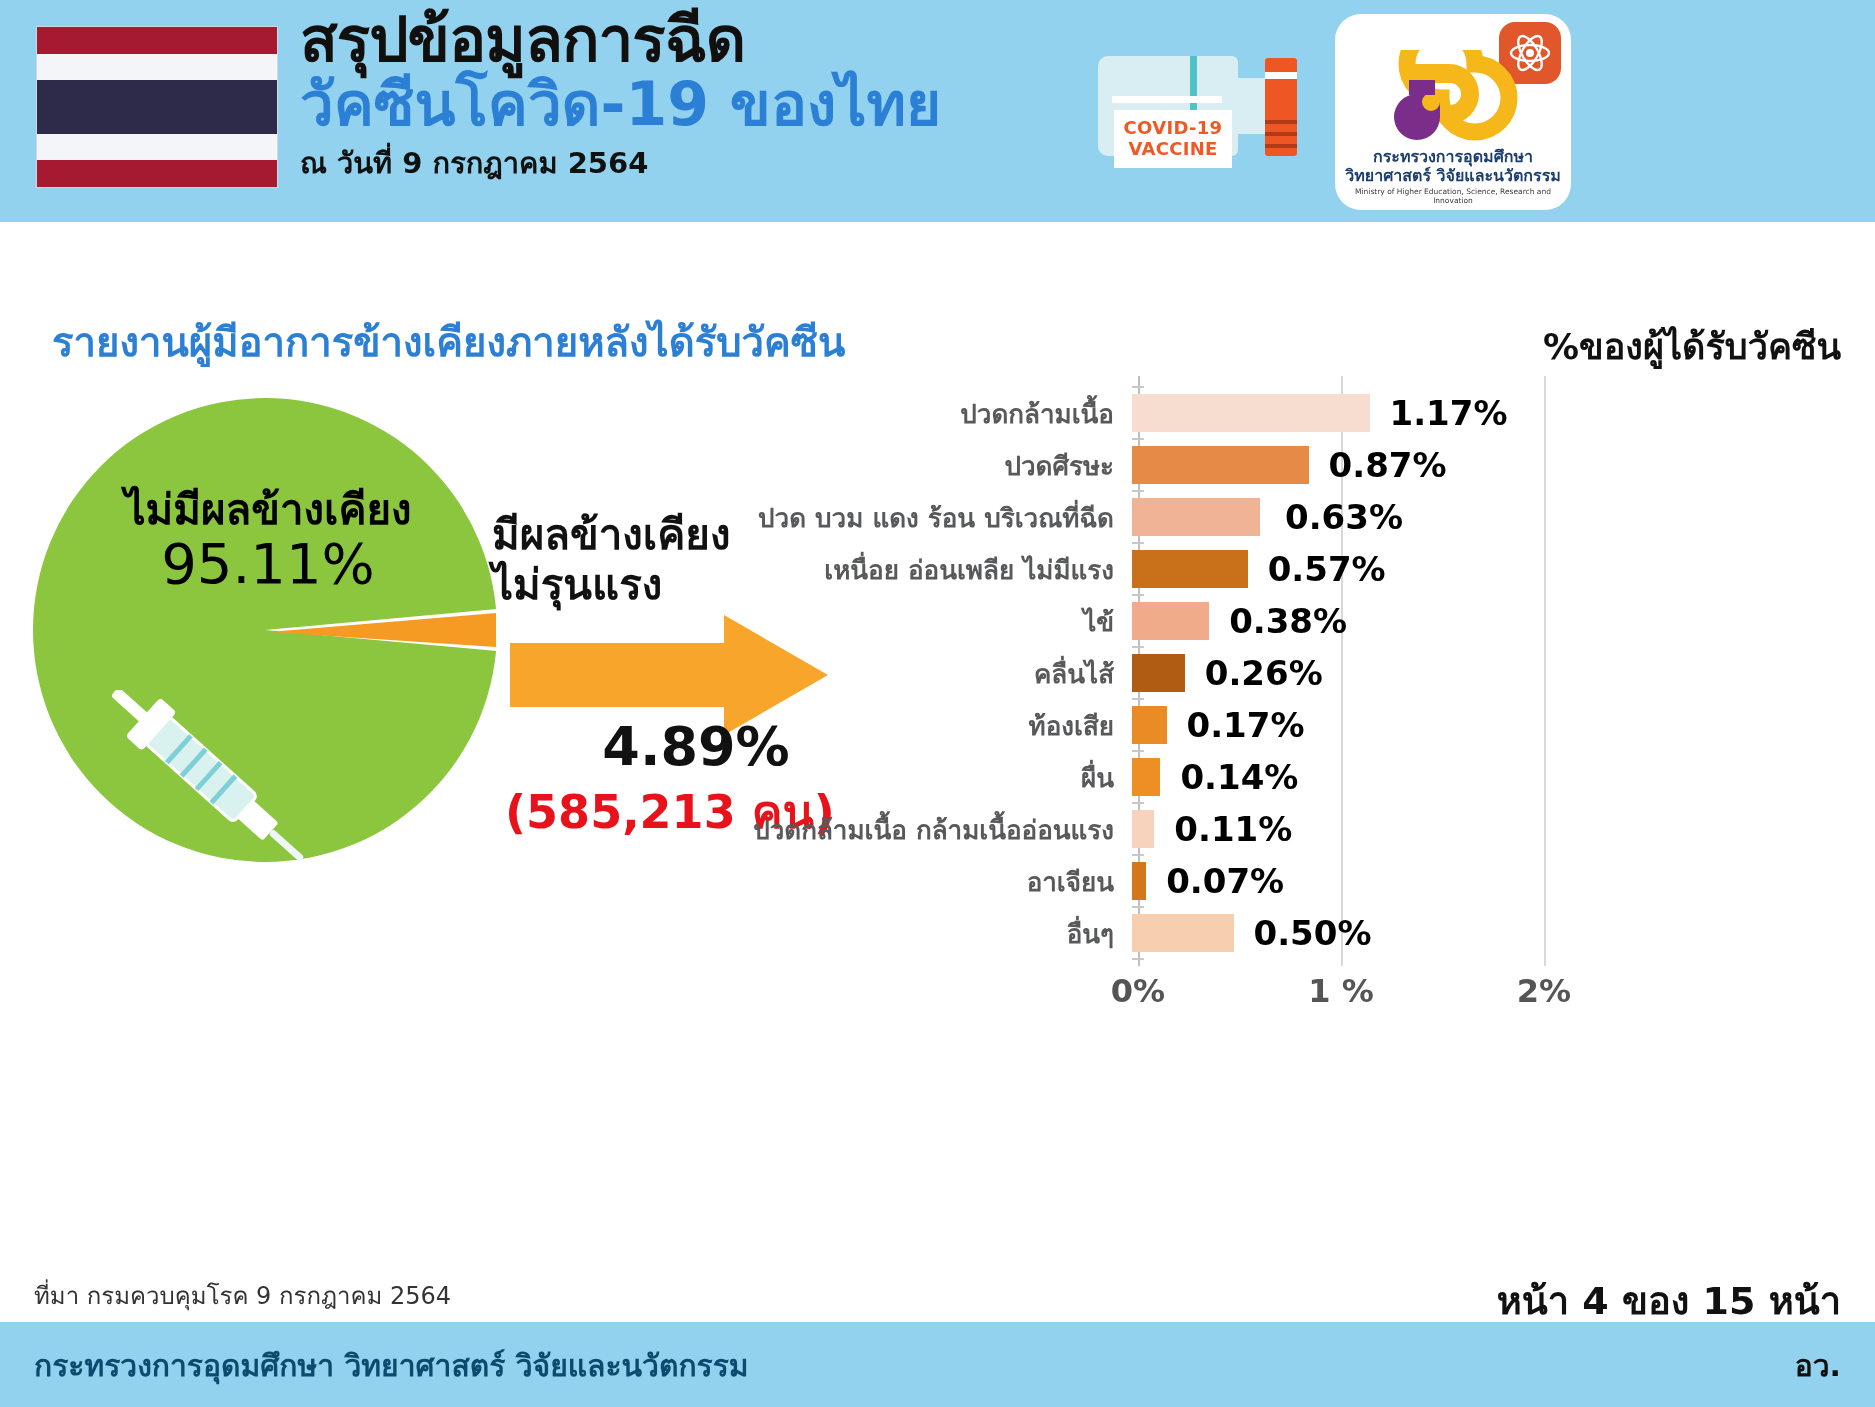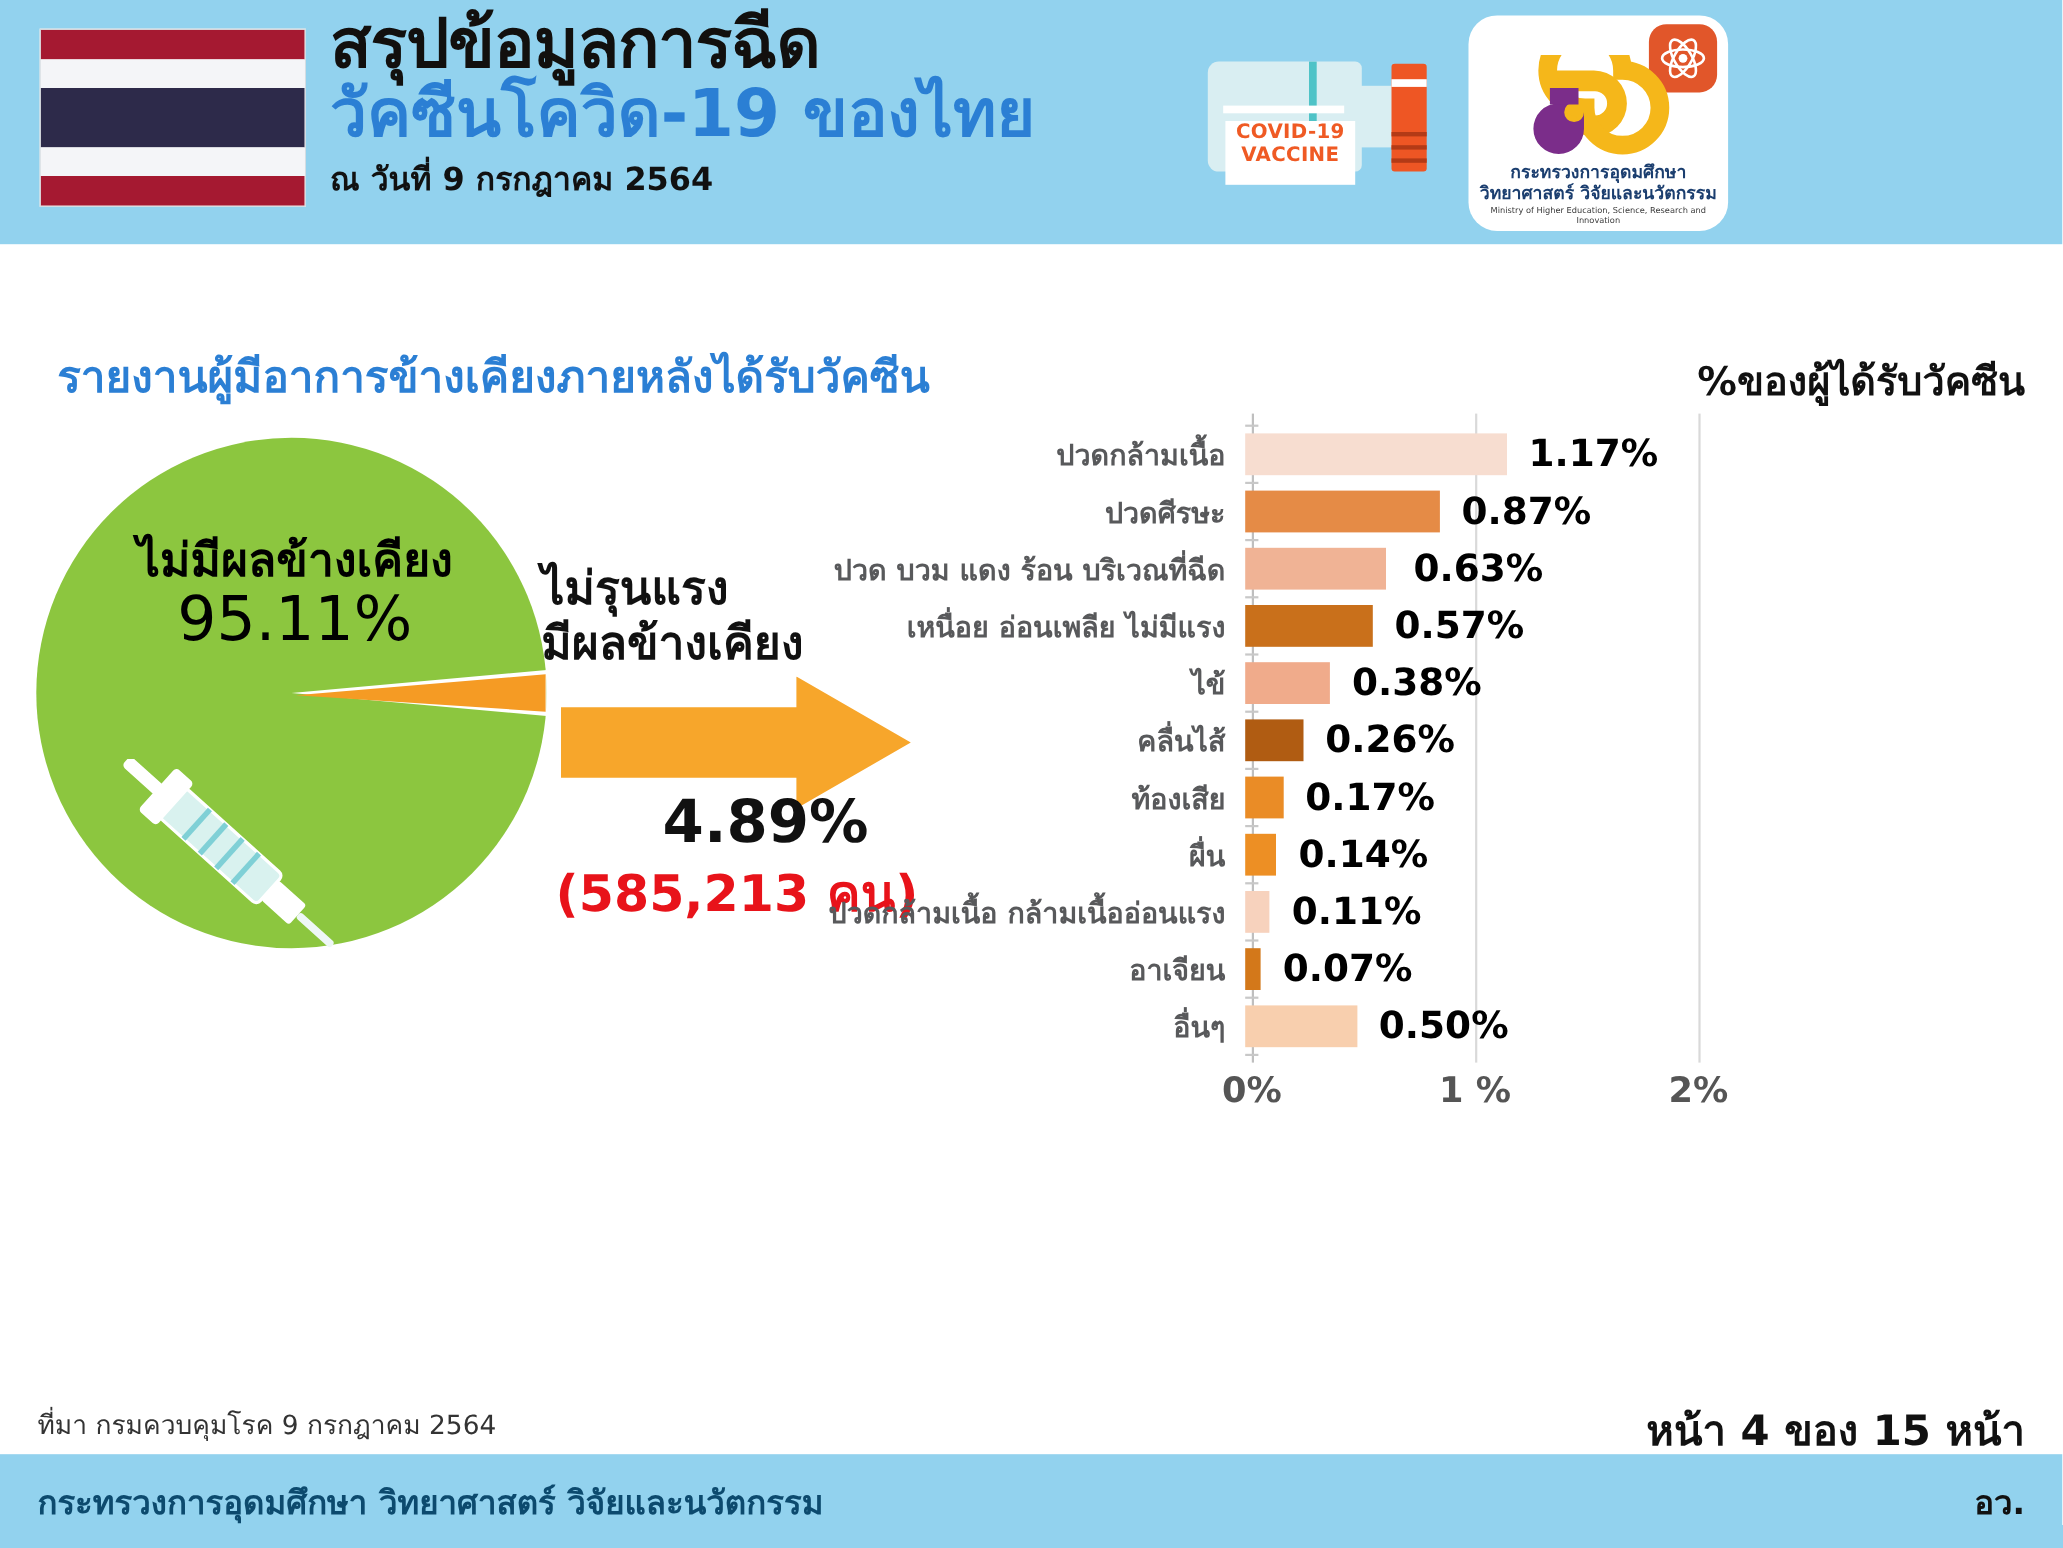--- a/index.html
+++ b/index.html
@@ -49,21 +49,21 @@
     background:#d9eef2;border-radius:10px 6px 6px 10px;
   }
   .vial .neck{
     position:absolute;left:140px;top:44px;width:38px;height:56px;
     background:#d9eef2;
   }
   .vial .teal1{position:absolute;left:100px;top:22px;width:7px;height:100px;background:#4fc3c7;}
   .vial .whiteline{position:absolute;left:22px;top:62px;width:110px;height:7px;background:#ffffff;}
   .vial .label{
     position:absolute;left:24px;top:76px;width:118px;height:58px;background:#ffffff;
-    display:flex;flex-direction:column;align-items:center;
+    display:flex;flex-direction:column;align-items:center;justify-content:center;
   }
   .vial .label span{
     color:#ef5a24;font-weight:bold;font-size:18px;line-height:1.15;letter-spacing:.3px;
   }
   .vial .cap{
     position:absolute;left:175px;top:24px;width:32px;height:98px;background:#ee5624;border-radius:3px;
   }
   .vial .cap b{position:absolute;left:0;width:32px;height:4px;background:#b33a16;display:block;}
   .vial .cap .b1{top:14px;background:#ffffff;height:7px;}
   .vial .cap .b2{top:62px;}
@@ -252,22 +252,22 @@
         <rect x="58" y="78" width="5" height="36" fill="#7fd0d6"></rect>
         <rect x="78" y="78" width="5" height="36" fill="#7fd0d6"></rect>
         <rect x="98" y="78" width="5" height="36" fill="#7fd0d6"></rect>
         <rect x="118" y="78" width="5" height="36" fill="#7fd0d6"></rect>
       </g>
     </svg>
   </div>
 
   <div class="callout">
     <div class="c1">
+      <div>มีผลข้างเคียง</div>
       <div>ไม่รุนแรง</div>
-      <div>มีผลข้างเคียง</div>
     </div>
     <div class="arrow">
       <svg width="320" height="120" viewBox="0 0 320 120">
         <path d="M0 28 H214 V0 L318 60 L214 120 V92 H0 Z" fill="#f7a62b"></path>
       </svg>
     </div>
     <div class="c2">4.89%</div>
     <div class="c3">(585,213 คน)</div>
   </div>
 

